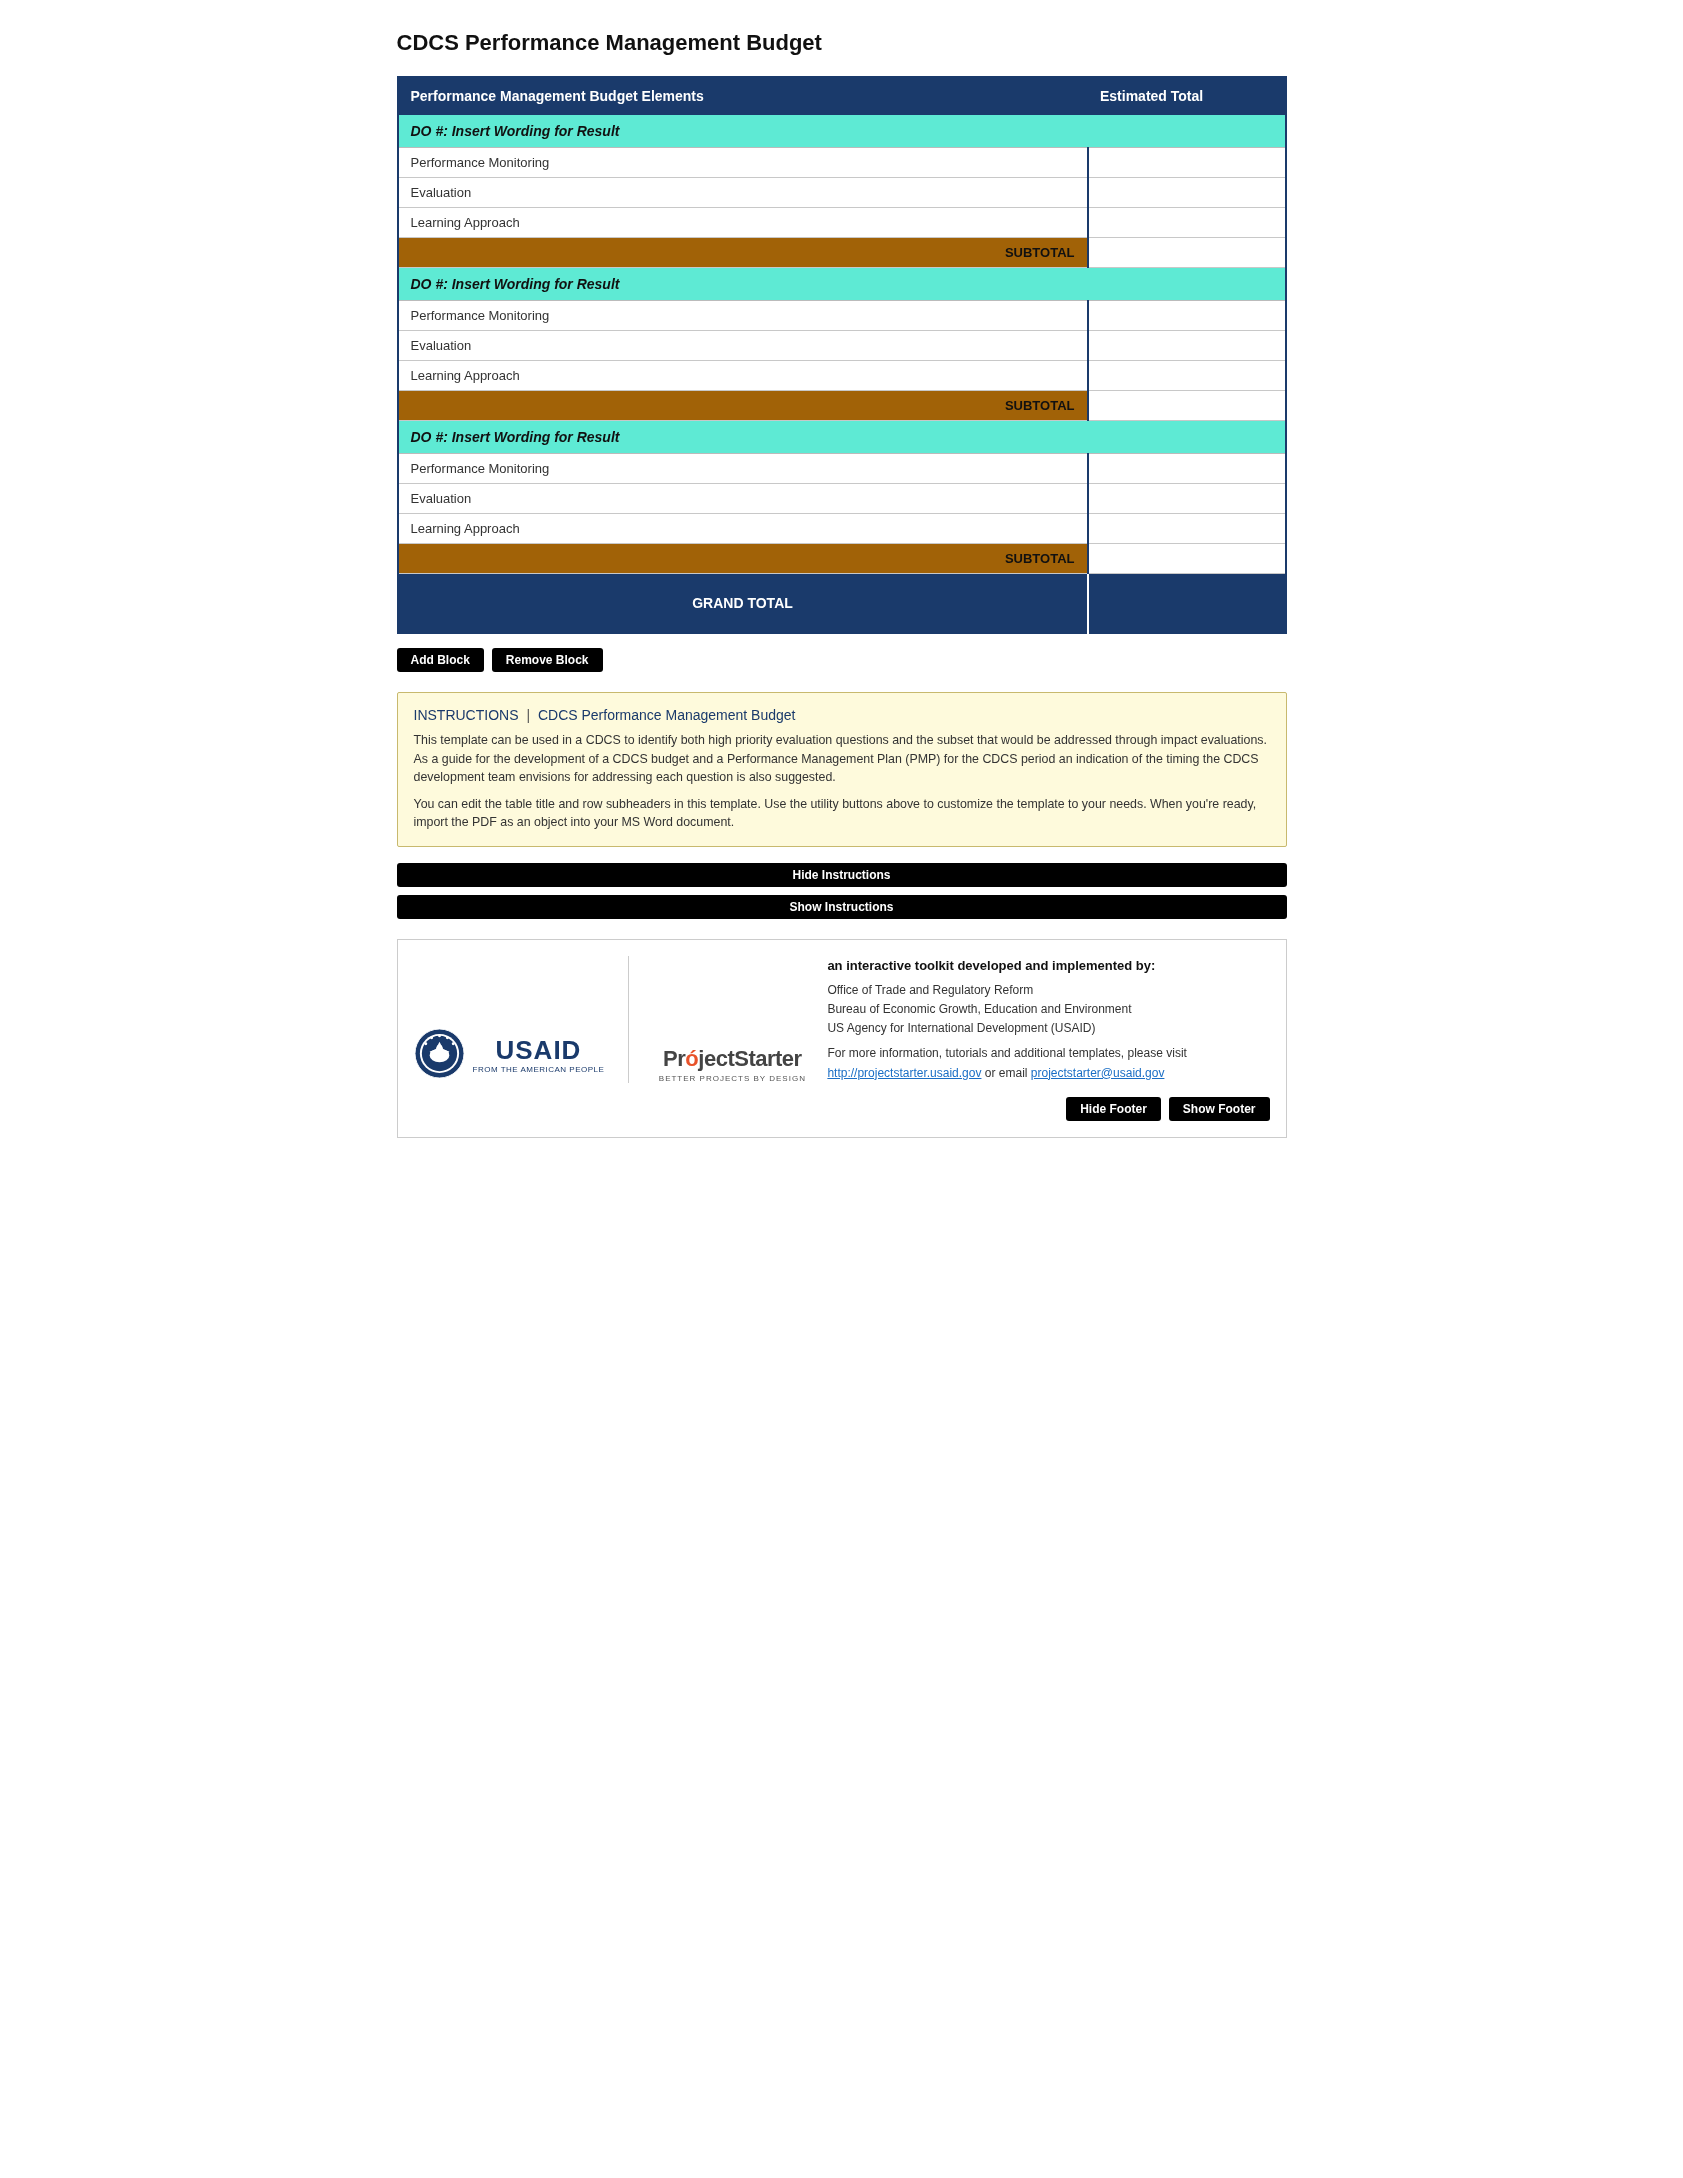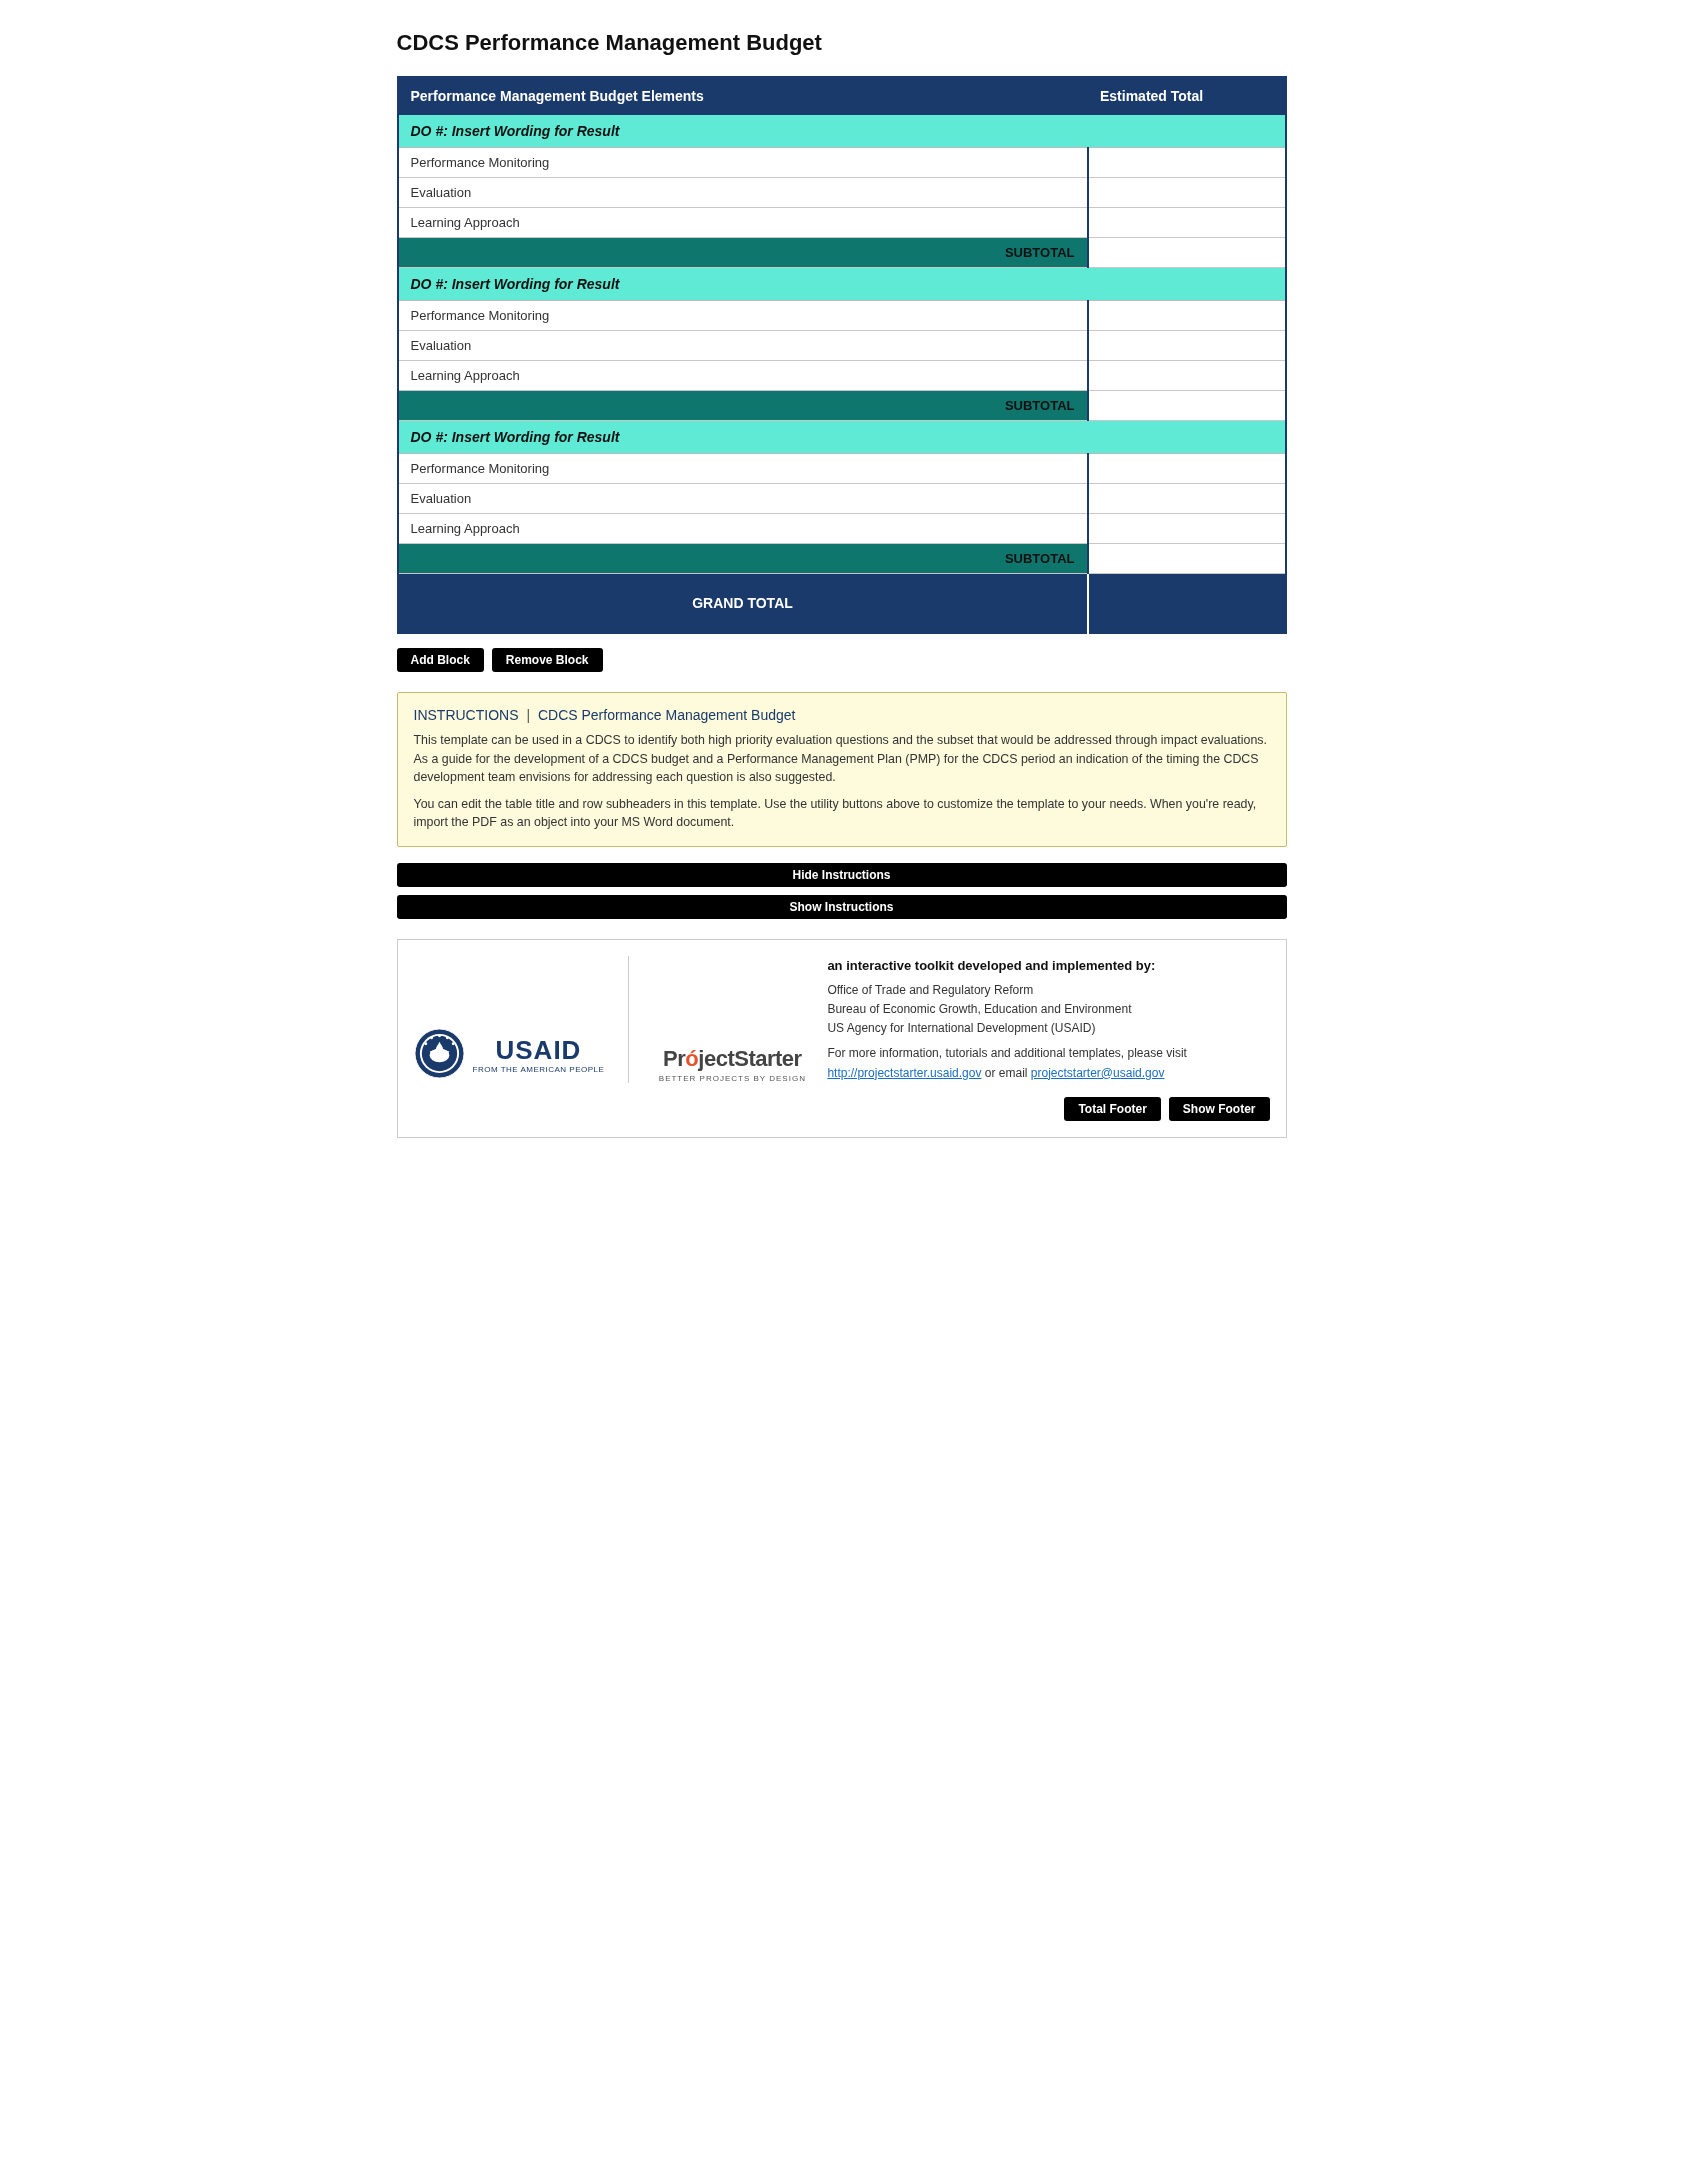--- a/index.html
+++ b/index.html
@@ -71,21 +71,21 @@
       font-weight: bold;
       font-size: 13px;
       text-align: right;
       color: #111;
     }
     .budget-table .subtotal-row td.value-col {
       border-left: 2px solid #1a3a6b;
       background: #fff;
     }
     .budget-table .subtotal-row td.label-col {
-      background: #0f766e;
+      background: #a16207;
     }
 
     .budget-table .grand-total-row td {
       background: #1a3a6b;
       color: #fff;
       font-weight: bold;
       font-size: 14px;
       padding: 21px 12px;
       text-align: center;
       border: 1px solid #1a3a6b;
@@ -390,17 +390,17 @@
       <div style="margin-top:6px;">
         <span>For more information, tutorials and additional templates, please visit</span>
         <a href="#">http://projectstarter.usaid.gov</a>
         <span>or email</span>
         <a href="#">projectstarter@usaid.gov</a>
       </div>
     </div>
   </div>
 
   <div class="footer-buttons-row">
-    <button class="btn btn-blue">Total Footer</button>
+    <button class="btn btn-blue">Hide Footer</button>
     <button class="btn btn-blue">Show Footer</button>
   </div>
 </div>
 
 
 </body></html>

